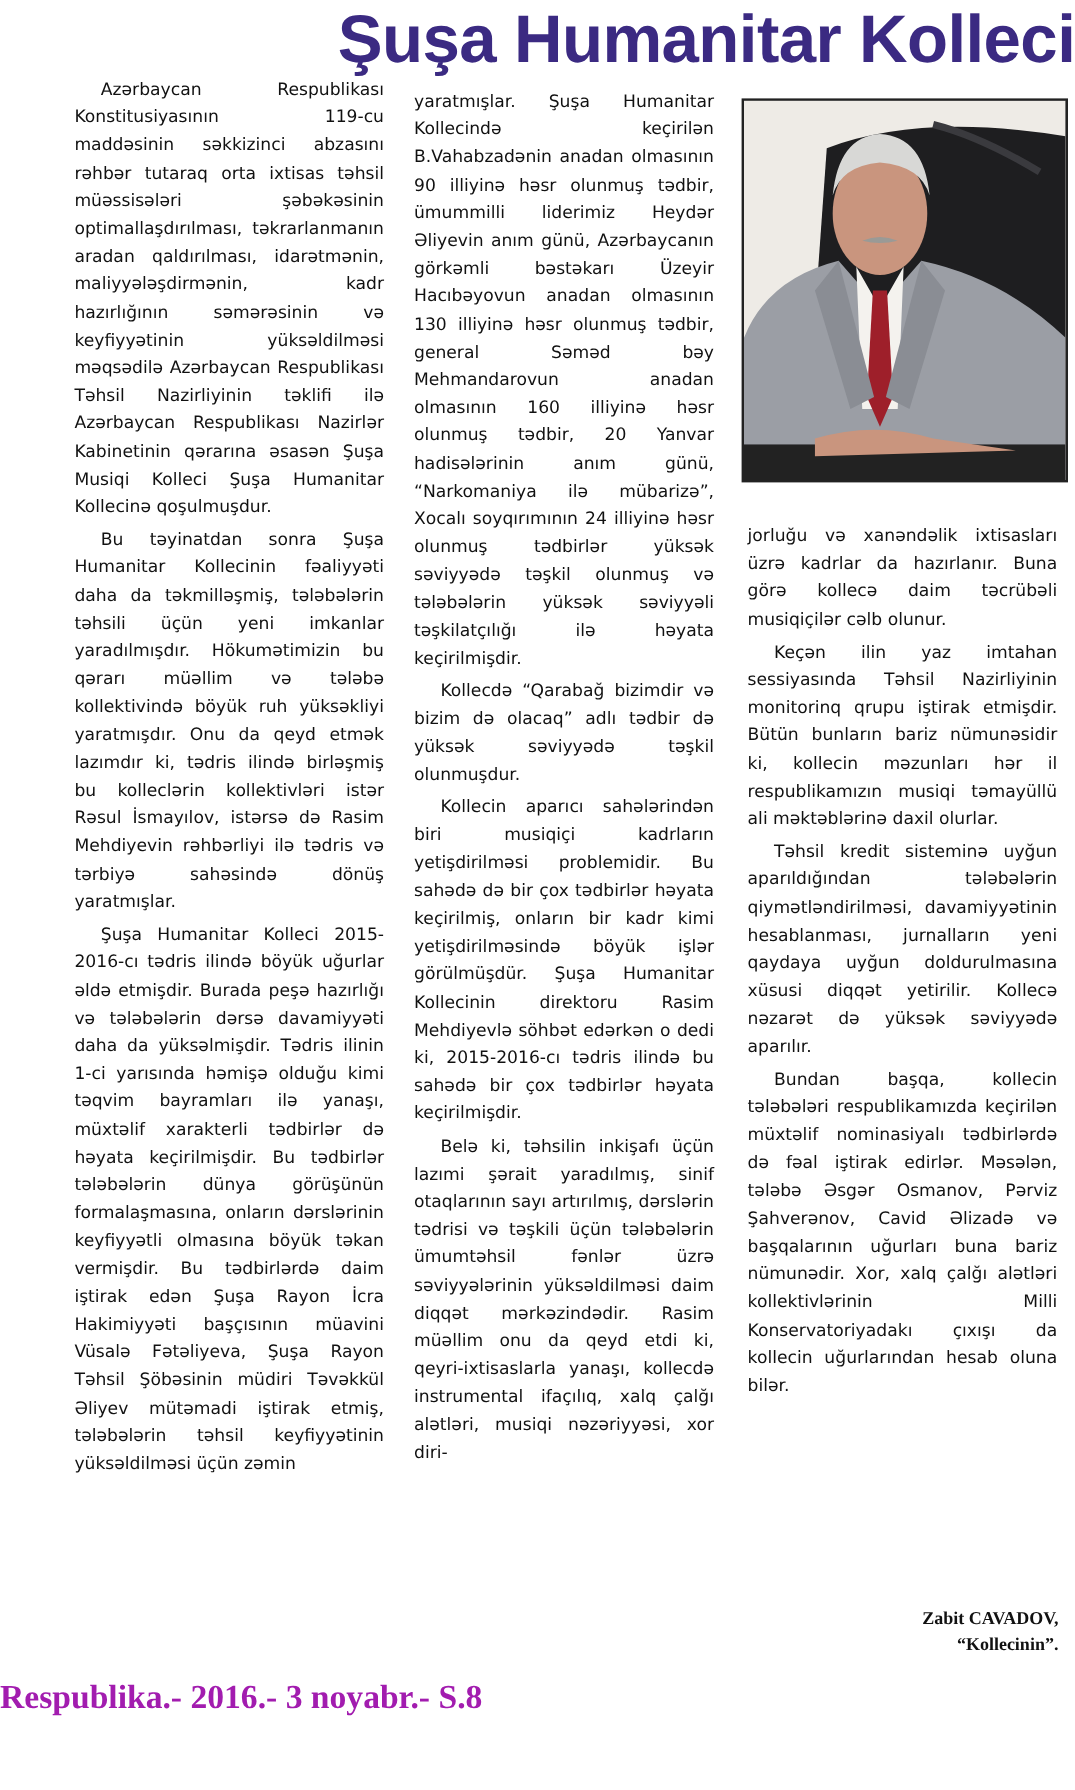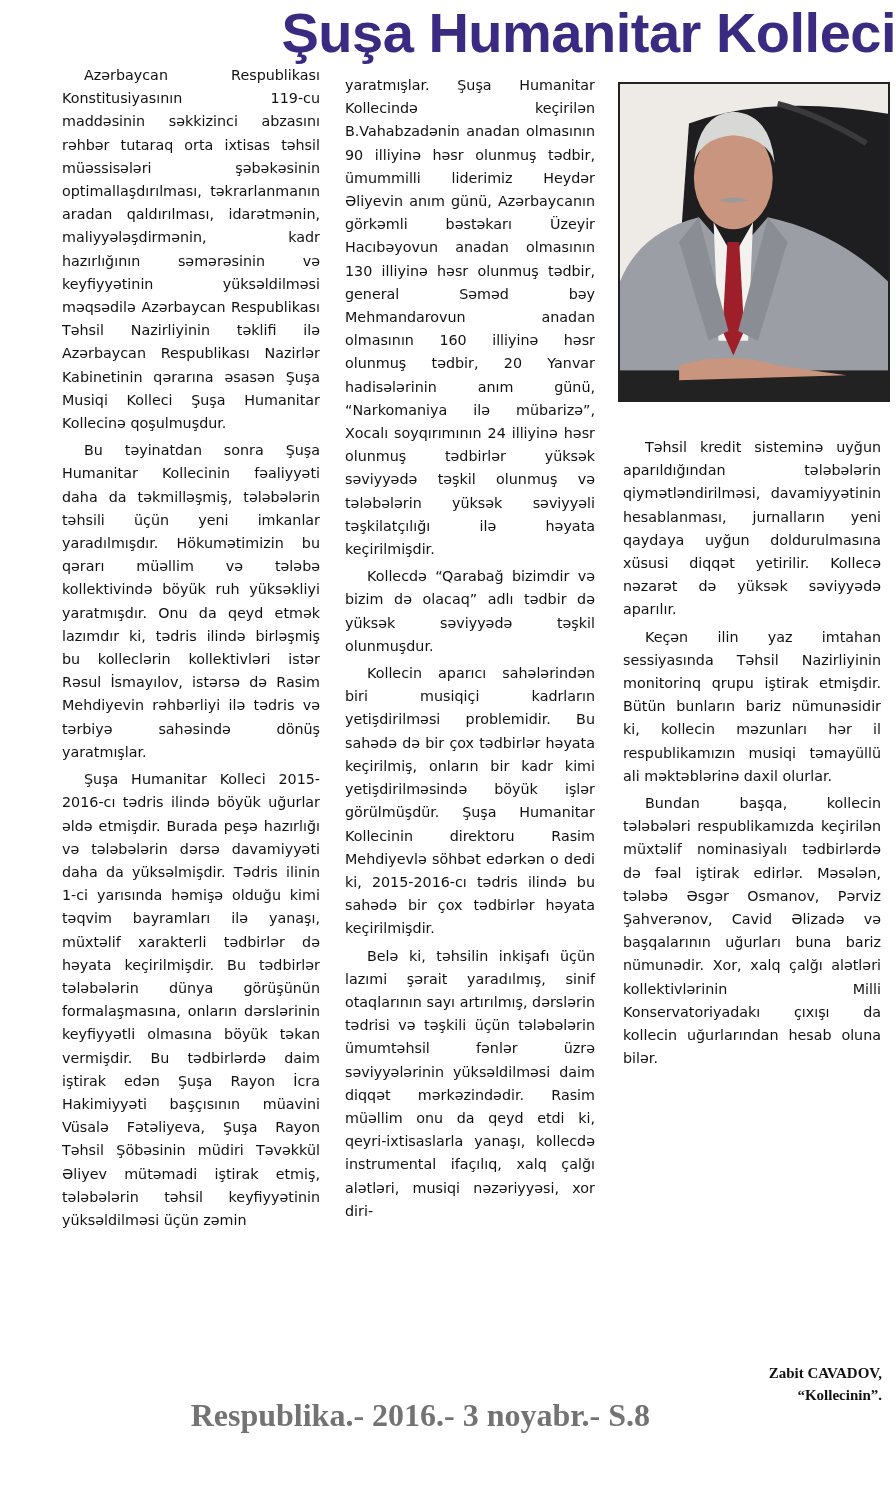--- a/index.html
+++ b/index.html
@@ -23,25 +23,25 @@
   #col2 { left: 341px; top: 70px; width: 258px; }
   #col3 { left: 619px; top: 432px; width: 266px; }
   .photo {
     position: absolute; left: 618px; top: 82px; width: 272px; height: 320px;
     border: 2px solid #222; box-sizing: border-box; overflow: hidden;
     background: linear-gradient(90deg, #f1efeb 0%, #ece9e4 30%, #2a2a2c 55%, #1b1b1d 100%);
   }
   .photo svg { width: 100%; height: 100%; display: block; }
   .byline {
     position: absolute; right: 14px; top: 1338px; text-align: right;
-    font-family: "Liberation Serif", serif; font-weight: bold; font-size: 15px; line-height: 22px; color: #111; margin-top: 24px;
+    font-family: "Liberation Serif", serif; font-weight: bold; font-size: 15px; line-height: 22px; color: #111;
   }
   .source {
-    position: absolute; left: 0; top: 1393px; width: 650px; text-align: right;
-    font-family: "Liberation Serif", serif; font-weight: bold; font-size: 32px; line-height: 44px; color: #737373;
+    position: absolute; left: 0; top: 1393px; width: 650px; text-align: left;
+    font-family: "Liberation Serif", serif; font-weight: bold; font-size: 28px; line-height: 44px; color: #a21caf;
   }
 </style>
 </head>
 <body>
 
 <div class="title">Şuşa Humanitar Kolleci</div>
 
 <div class="col" id="col1">
   <p>Azərbaycan Respublikası Konstitusiyasının 119-cu maddəsinin səkkizinci abzasını rəhbər tutaraq orta ixtisas təhsil müəssisələri şəbəkəsinin optimallaşdırılması, təkrarlanmanın aradan qaldırılması, idarətmənin, maliyyələşdirmənin, kadr hazırlığının səmərəsinin və keyfiyyətinin yüksəldilməsi məqsədilə Azərbaycan Respublikası Təhsil Nazirliyinin təklifi ilə Azərbaycan Respublikası Nazirlər Kabinetinin qərarına əsasən Şuşa Musiqi Kolleci Şuşa Humanitar Kollecinə qoşulmuşdur.</p>
   <p>Bu təyinatdan sonra Şuşa Humanitar Kollecinin fəaliyyəti daha da təkmilləşmiş, tələbələrin təhsili üçün yeni imkanlar yaradılmışdır. Hökumətimizin bu qərarı müəllim və tələbə kollektivində böyük ruh yüksəkliyi yaratmışdır. Onu da qeyd etmək lazımdır ki, tədris ilində birləşmiş bu kolleclərin kollektivləri istər Rəsul İsmayılov, istərsə də Rasim Mehdiyevin rəhbərliyi ilə tədris və tərbiyə sahəsində dönüş yaratmışlar.</p>
@@ -67,22 +67,23 @@
     <path d="M95 140 L115 175 L135 140 L130 260 L100 260 Z" fill="#f4f2ee"></path>
     <path d="M109 160 L121 160 L126 250 L115 275 L104 250 Z" fill="#9e1f2a"></path>
     <path d="M80 135 L110 250 L90 260 L60 160 Z" fill="#8a8d94"></path>
     <path d="M150 135 L120 250 L140 260 L170 160 Z" fill="#8a8d94"></path>
     <rect x="0" y="290" width="272" height="30" fill="#222"></rect>
     <path d="M60 285 Q110 270 160 285 L230 295 L60 300 Z" fill="#c9957e"></path>
   </svg>
 </div>
 
 <div class="col" id="col3">
+  <p class="cont">jorluğu və xanəndəlik ixtisasları üzrə kadrlar da hazırlanır. Buna görə kollecə daim təcrübəli musiqiçilər cəlb olunur.</p>
+  <p>Keçən ilin yaz imtahan sessiyasında Təhsil Nazirliyinin monitorinq qrupu iştirak etmişdir. Bütün bunların bariz nümunəsidir ki, kollecin məzunları hər il respublikamızın musiqi təmayüllü ali məktəblərinə daxil olurlar.</p>
   <p>Təhsil kredit sisteminə uyğun aparıldığından tələbələrin qiymətləndirilməsi, davamiyyətinin hesablanması, jurnalların yeni qaydaya uyğun doldurulmasına xüsusi diqqət yetirilir. Kollecə nəzarət də yüksək səviyyədə aparılır.</p>
-  <p>Keçən ilin yaz imtahan sessiyasında Təhsil Nazirliyinin monitorinq qrupu iştirak etmişdir. Bütün bunların bariz nümunəsidir ki, kollecin məzunları hər il respublikamızın musiqi təmayüllü ali məktəblərinə daxil olurlar.</p>
   <p>Bundan başqa, kollecin tələbələri respublikamızda keçirilən müxtəlif nominasiyalı tədbirlərdə də fəal iştirak edirlər. Məsələn, tələbə Əsgər Osmanov, Pərviz Şahverənov, Cavid Əlizadə və başqalarının uğurları buna bariz nümunədir. Xor, xalq çalğı alətləri kollektivlərinin Milli Konservatoriyadakı çıxışı da kollecin uğurlarından hesab oluna bilər.</p>
 </div>
 
 <div class="byline">
   <div>Zabit CAVADOV,</div>
   <div>“Kollecinin”.</div>
 </div>
 
 <div class="source">Respublika.- 2016.- 3 noyabr.- S.8</div>
 

